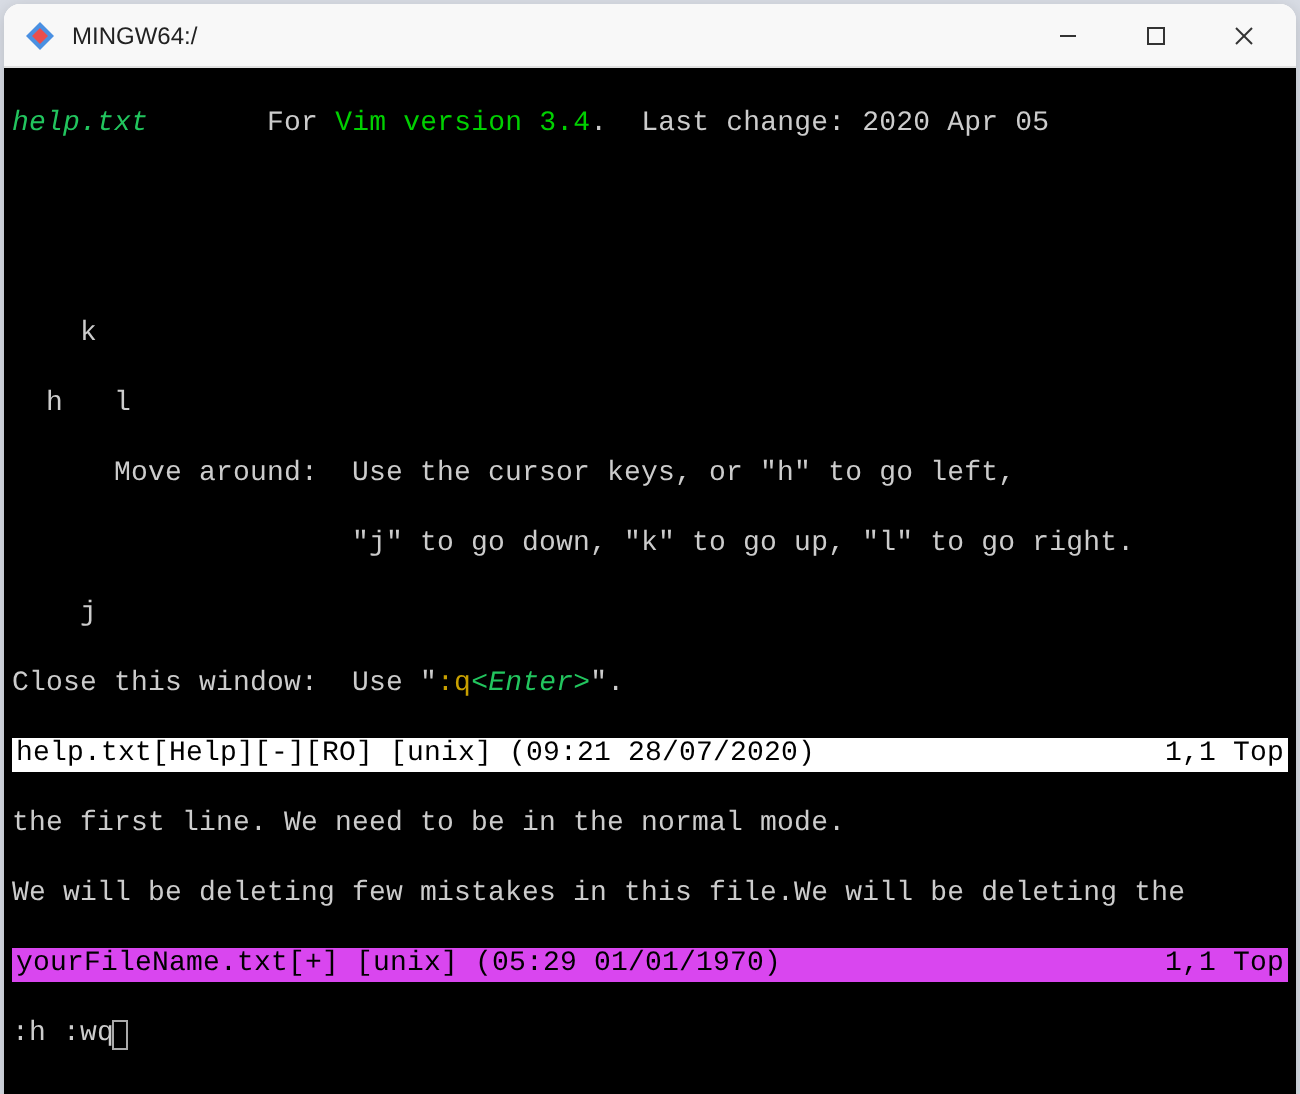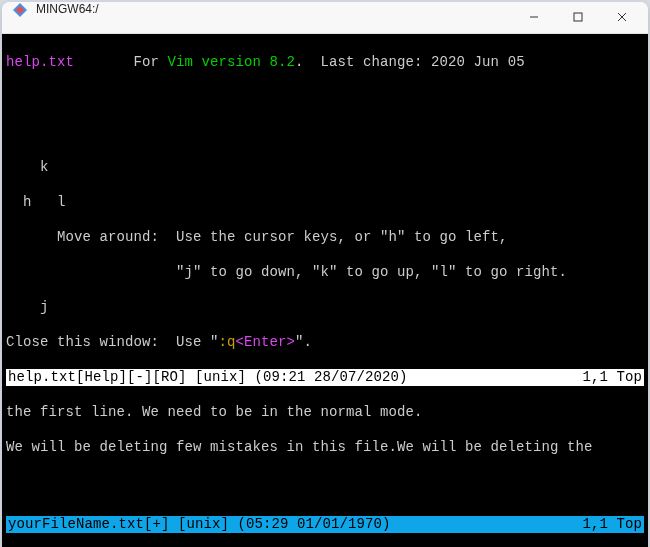--- a/index.html
+++ b/index.html
@@ -14,20 +14,21 @@
   }
   .window {
     background: #fff;
     border-radius: 8px;
     box-shadow: 0 2px 8px rgba(0,0,0,0.15);
     overflow: hidden;
     margin-bottom: 8px;
   }
   .titlebar {
     display: flex;
+    align-items: center;
     height: 32px;
     background: #f8f8f8;
     padding: 0 4px 0 10px;
     border-bottom: 1px solid #e0e0e0;
   }
   .titlebar .app-icon {
     width: 16px; height: 16px;
     margin-right: 8px;
   }
   .titlebar .title {
@@ -50,33 +51,32 @@
   .tbtn svg { stroke: #333; stroke-width: 1; fill: none; }
   .terminal {
     background: #000;
     color: #ccc;
     padding: 2px 4px;
     line-height: 1.25;
     white-space: pre;
     font-size: 14px;
     letter-spacing: 0.1px;
   }
-  .c-magenta { color: #d946ef; }
+  .c-magenta { color: #22c55e; font-style: italic; }
   .c-green   { color: #00d000; }
   .c-gold    { color: #c8a000; }
   .statusbar {
     background: #fff;
     color: #000;
     padding: 0 2px;
   }
   .statusbar-dim {
-    background: #0ea5e9;
+    background: #d946ef;
     color: #000;
     padding: 0 2px;
-    margin-top: 42px;
   }
   .row { display: flex; justify-content: space-between; }
   .cursor {
     display: inline-block;
     border: 1px solid #aaa;
     width: 8px; height: 15px;
     vertical-align: text-bottom;
     margin-left: -1px;
   }
 </style>
@@ -105,21 +105,21 @@
         </div>
       <div class="tbtn">
           <svg width="10" height="10">
             <line x1="1" y1="1" x2="9" y2="9"></line>
             <line x1="9" y1="1" x2="1" y2="9"></line>
           </svg>
         </div>
     </div>
   </div>
   <div class="terminal">
-<div><span class="c-magenta">help.txt</span>       <span>For</span> <span class="c-green">Vim version 8.2</span><span>.  Last change: 2020 Jun 05</span></div>
+<div><span class="c-magenta">help.txt</span>       <span>For</span> <span class="c-green">Vim version 3.4</span><span>.  Last change: 2020 Apr 05</span></div>
 <div> </div>
 <div> </div>
 <div>    k</div>
 <div>  h   l</div>
 <div>      Move around:  Use the cursor keys, or "h" to go left,</div>
 <div>                    "j" to go down, "k" to go up, "l" to go right.</div>
 <div>    j</div>
 <div><span>Close this window:  Use "</span><span class="c-gold">:q</span><span class="c-magenta">&lt;Enter&gt;</span><span>".</span></div>
 <div class="statusbar row"><span>help.txt[Help][-][RO] [unix] (09:21 28/07/2020)</span><span>1,1 Top</span></div>
 <div>the first line. We need to be in the normal mode.</div>

